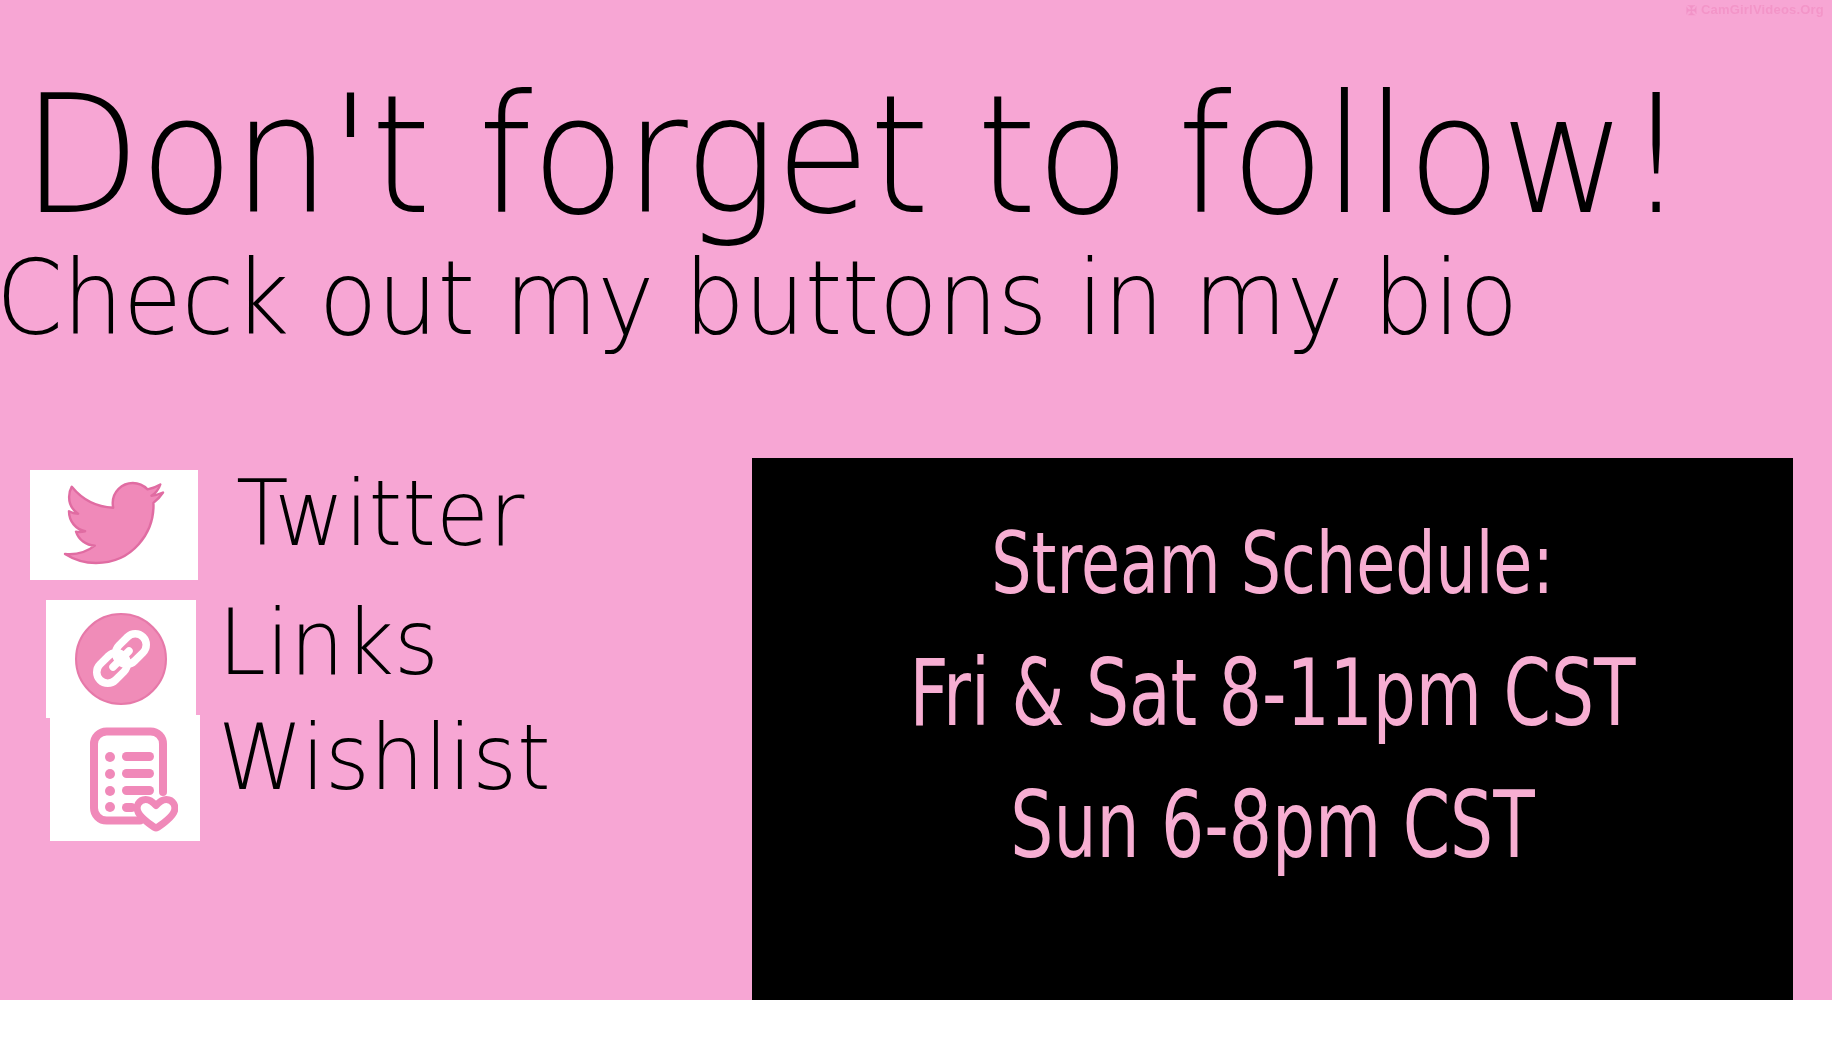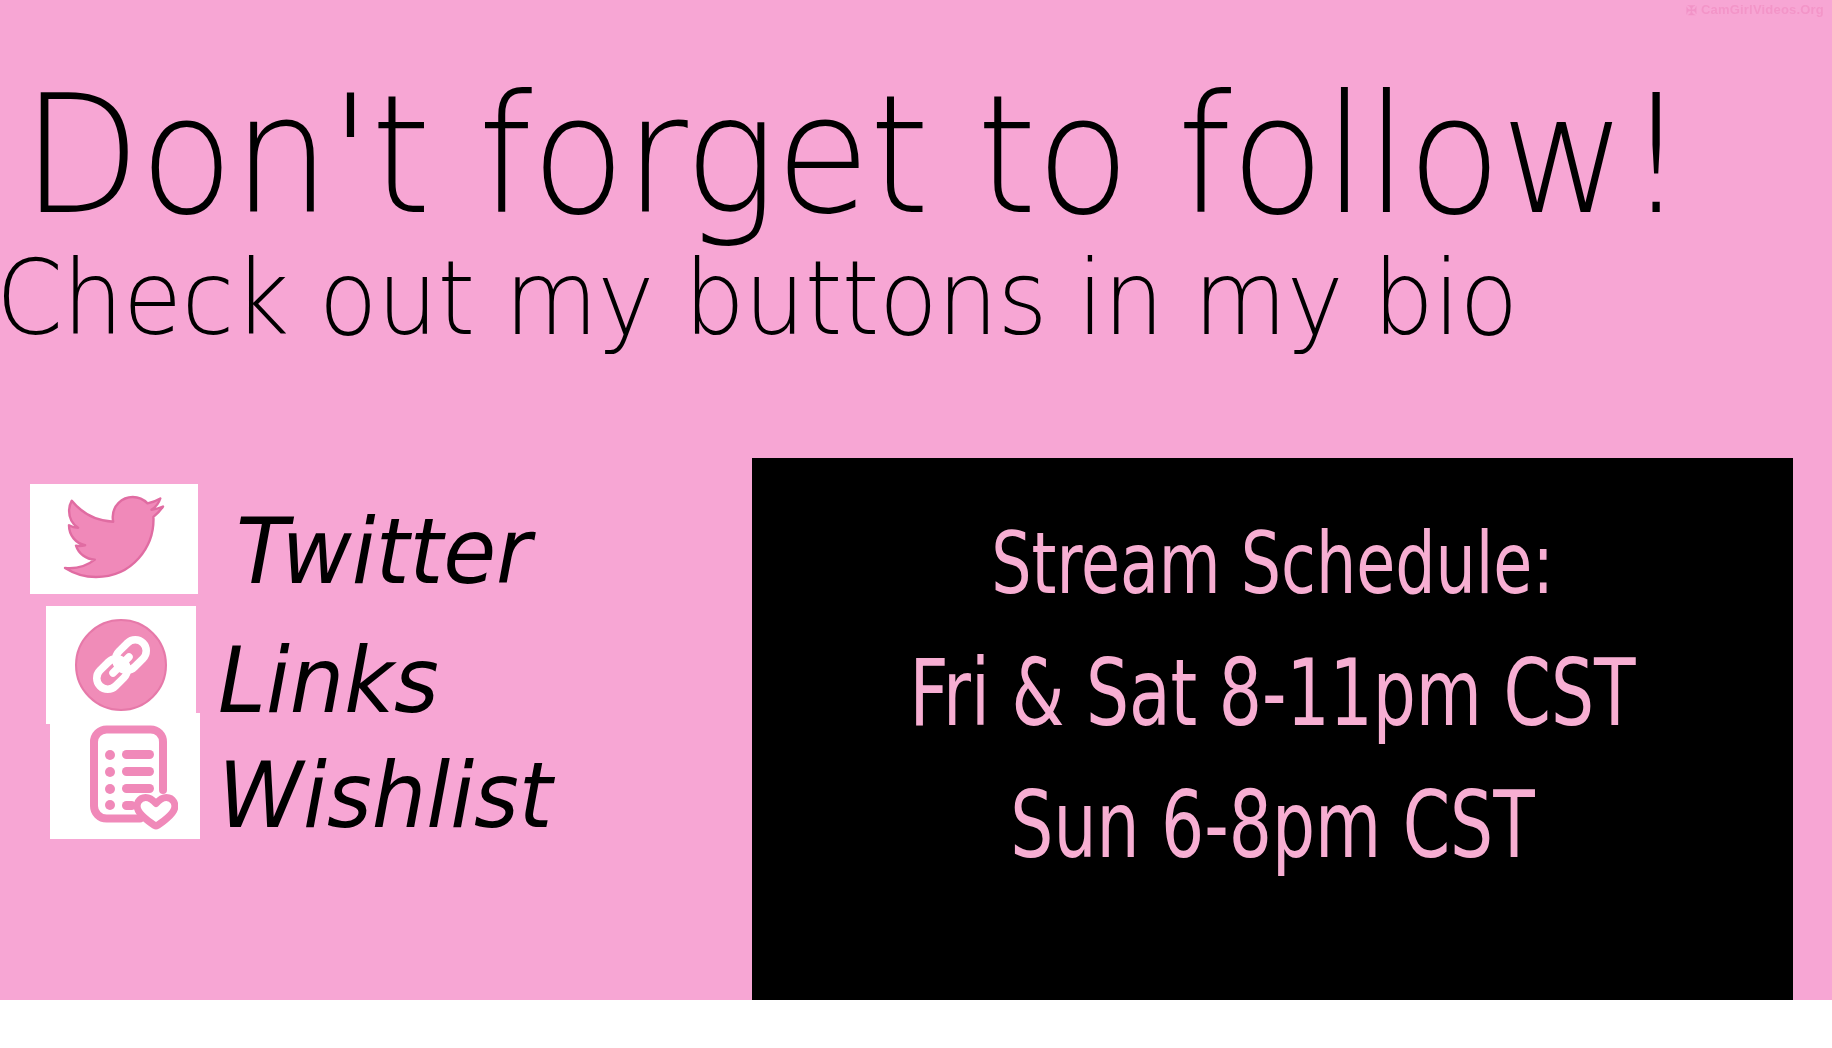--- a/index.html
+++ b/index.html
@@ -79,23 +79,22 @@
   
   #link-list {
     position: absolute;
     left: 0;
     top: 470px;
     width: 700px;
   }
   .link-row {
     position: absolute;
     display: flex;
-    align-items: flex-end;
+    align-items: flex-start;
     height: 124px;
-    font-style: italic;
   }
   .link-row-0 { left: 30px;  top: 0px;   }
   .link-row-1 { left: 46px;  top: 130px; }
   .link-row-2 { left: 50px;  top: 245px; }
 
   .badge {
     width: 168px;
     height: 110px;
     background: #ffffff;
     display: flex;

